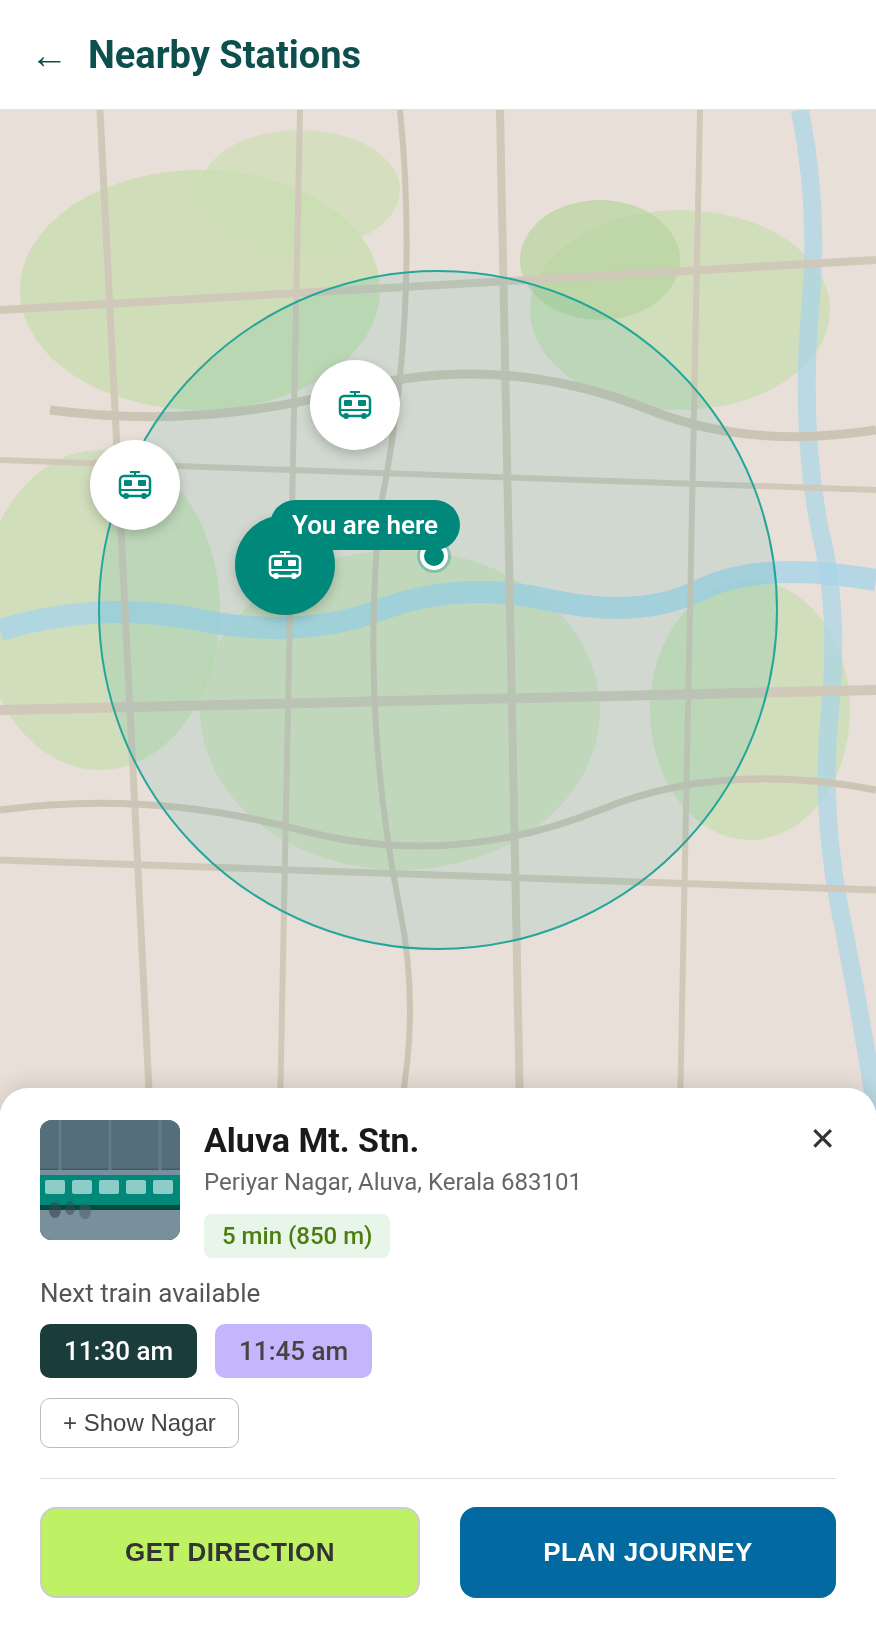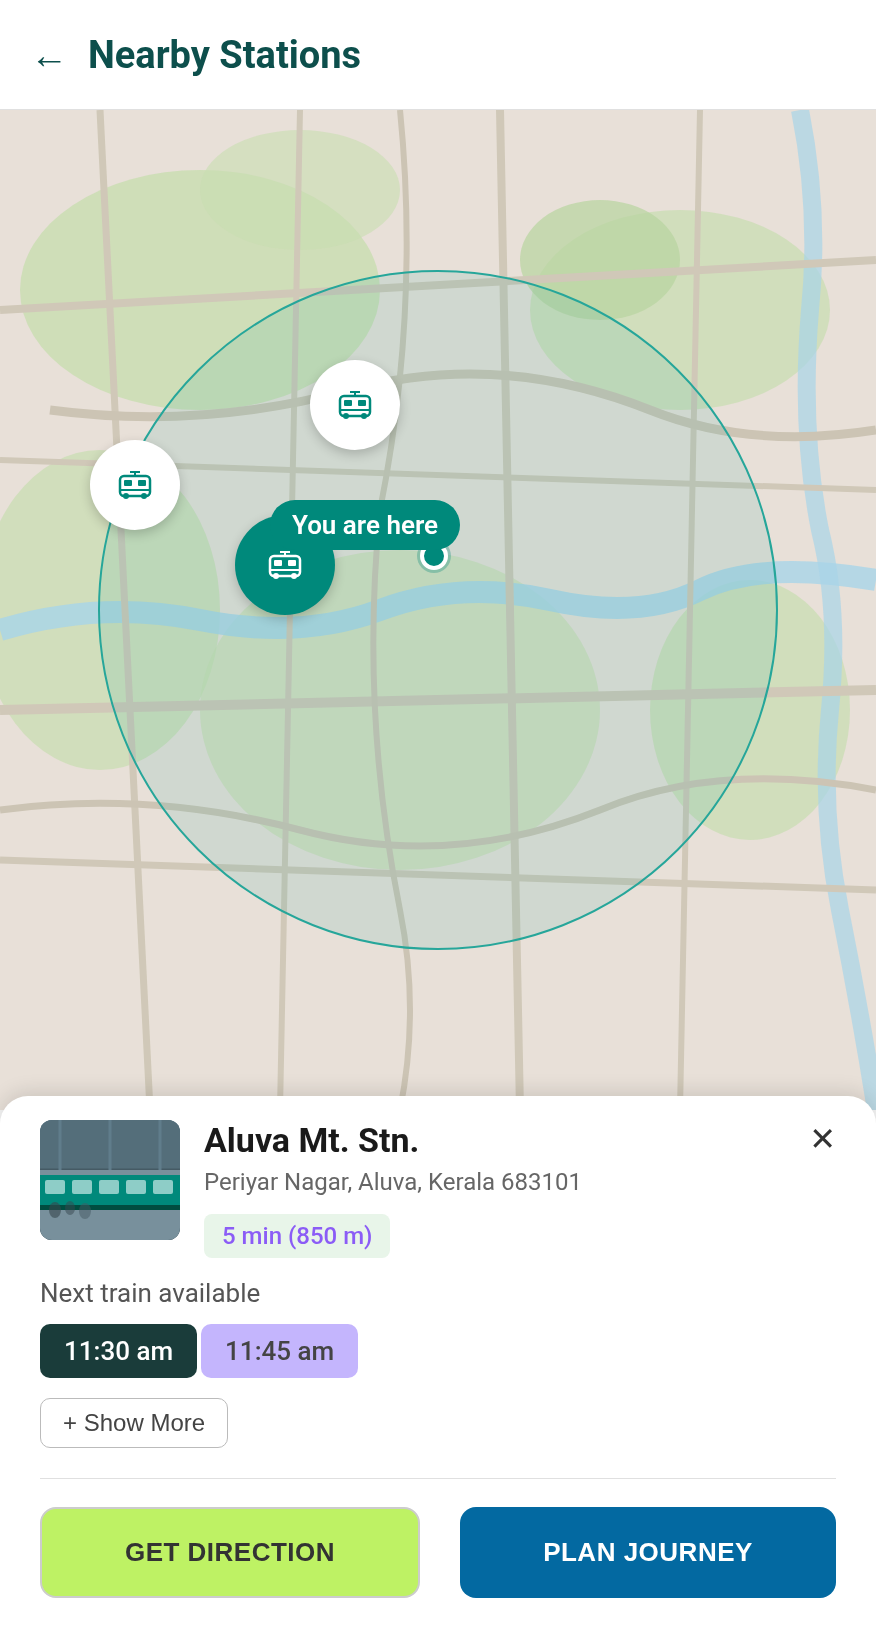--- a/index.html
+++ b/index.html
@@ -134,21 +134,21 @@
       left: 235px;
     }
 
     
     .bottom-card {
       position: absolute;
       bottom: 0;
       left: 0; right: 0;
       background: white;
       border-radius: 28px 28px 0 0;
-      padding: 24px 40px 50px;
+      padding: 32px 40px 50px;
       box-shadow: 0 -4px 20px rgba(0,0,0,0.12);
       z-index: 200;
     }
 
     .card-top {
       display: flex;
       align-items: flex-start;
       margin-bottom: 20px;
     }
 
@@ -186,21 +186,21 @@
     .station-address {
       font-size: 24px;
       color: #666;
       margin-bottom: 14px;
       line-height: 1.4;
     }
 
     .distance-badge {
       display: inline-block;
       background: #e8f5e9;
-      color: #8b5cf6;
+      color: #4d7c0f;
       padding: 8px 18px;
       border-radius: 8px;
       font-size: 24px;
       font-weight: 500;
     }
 
     .close-btn {
       font-size: 32px;
       color: #333;
       cursor: pointer;
@@ -212,21 +212,21 @@
     .next-train-label {
       font-size: 26px;
       color: #555;
       margin-bottom: 16px;
       margin-top: 10px;
     }
 
     .time-slots {
       display: flex;
       align-items: center;
-      gap: 4px;
+      gap: 18px;
       flex-wrap: wrap;
       margin-bottom: 20px;
     }
 
     .time-slot {
       padding: 12px 24px;
       border-radius: 10px;
       font-size: 26px;
       font-weight: 500;
       cursor: pointer;
@@ -426,21 +426,21 @@
     <span class="close-btn">✕</span>
   </div>
 
   <div class="next-train-label">Next train available</div>
 
   <div class="time-slots">
     <div class="time-slot active">11:30 am</div>
     <div class="time-slot inactive">11:45 am</div>
   </div>
 
-  <button class="show-more-btn">+ Show More</button>
+  <button class="show-more-btn">+ Show Nagar</button>
 
   <div class="card-divider"></div>
 
   <div class="card-actions">
     <button class="btn-direction">GET DIRECTION</button>
     <button class="btn-journey">PLAN JOURNEY</button>
   </div>
 </div>
 
 </body></html>

